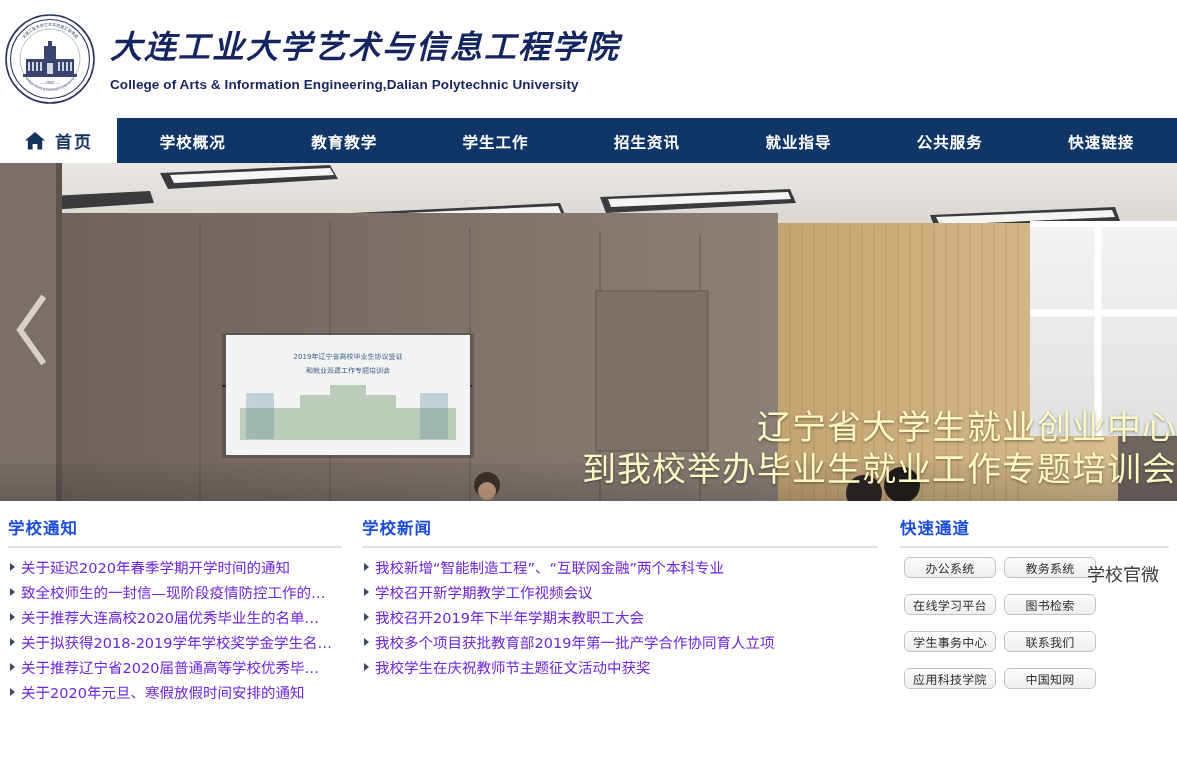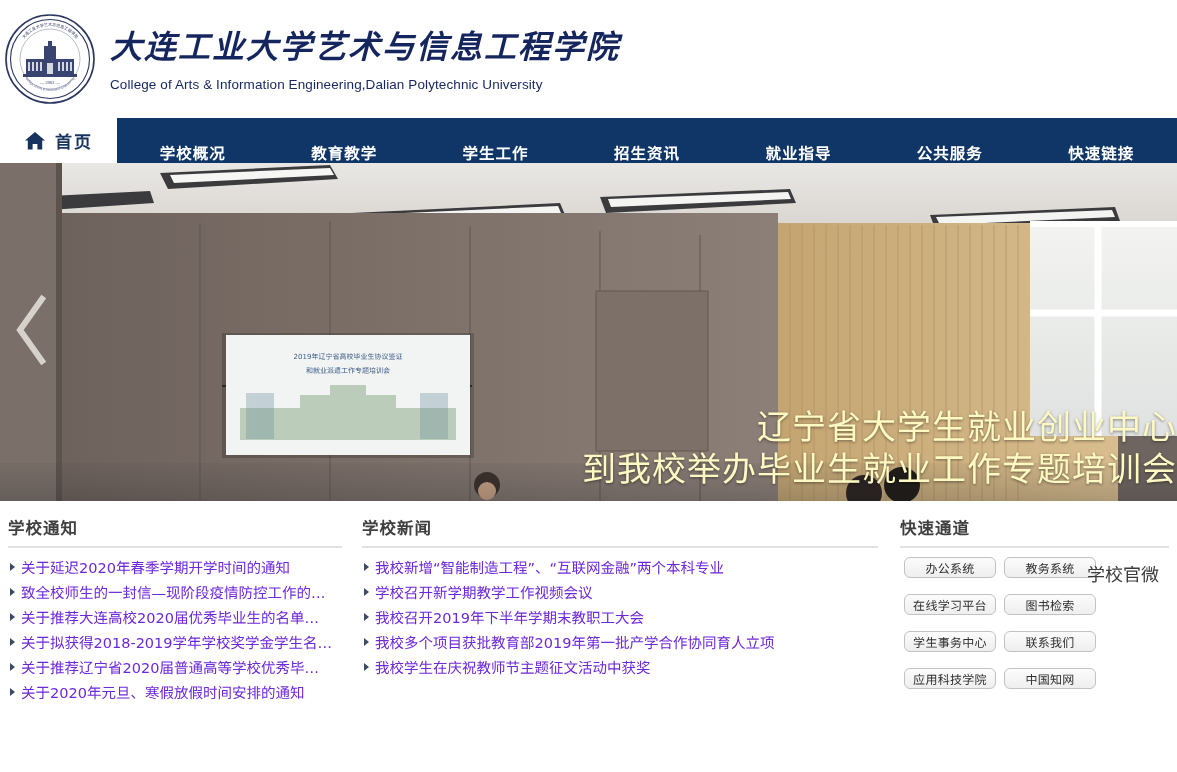--- a/index.html
+++ b/index.html
@@ -44,21 +44,21 @@
     font-weight: bold;
     color: #15255e;
     letter-spacing: 2px;
     font-style: italic;
     line-height: 1.25;
     white-space: nowrap;
   }
   .logo-en {
     font-family: "Liberation Sans", sans-serif;
     font-size: 13.5px;
-    font-weight: normal;
+    font-weight: bold;
     color: #15255e;
     letter-spacing: 0.1px;
     margin-top: 10px;
     white-space: nowrap;
   }
 
   
   .nav {
     width: 1177px;
     height: 45px;
@@ -80,21 +80,21 @@
   .nav-home-label {
     font-family: "DejaVu Sans", "Liberation Sans", sans-serif;
     font-size: 17px;
     font-weight: bold;
     color: #16335e;
     letter-spacing: 2px;
   }
   .nav-items {
     flex: 1 1 auto;
     display: flex;
-    align-items: flex-end;
+    align-items: center;
   }
   .nav-item {
     flex: 1 1 0;
     display: flex;
     align-items: center;
     justify-content: center;
     color: #ffffff;
     font-family: "DejaVu Sans", "Liberation Sans", sans-serif;
     font-size: 15.5px;
     font-weight: bold;
@@ -151,21 +151,21 @@
   }
   .col { position: relative; }
   .col-notice { width: 352px; padding-left: 8px; padding-right: 10px; }
   .col-news   { width: 538px; padding-left: 10px; padding-right: 12px; }
   .col-quick  { width: 287px; padding-left: 10px; padding-right: 8px; }
 
   .col-title {
     font-family: "DejaVu Sans", "Liberation Sans", sans-serif;
     font-size: 16.5px;
     font-weight: bold;
-    color: #404040;
+    color: #1d4ed8;
     letter-spacing: 1px;
     padding-bottom: 7px;
   }
   .col-rule {
     height: 2px;
     background: #e2e2e2;
     margin-bottom: 6px;
   }
 
   .link-list { list-style: none; margin: 0; padding: 0; }

